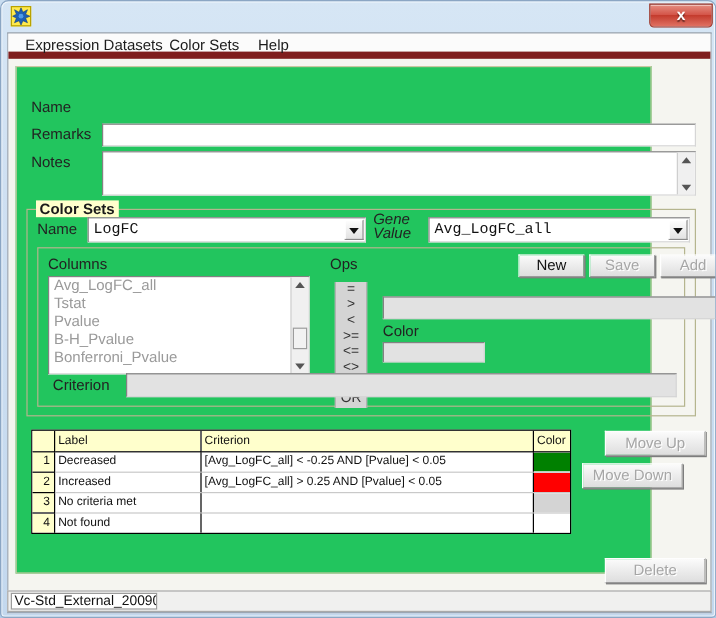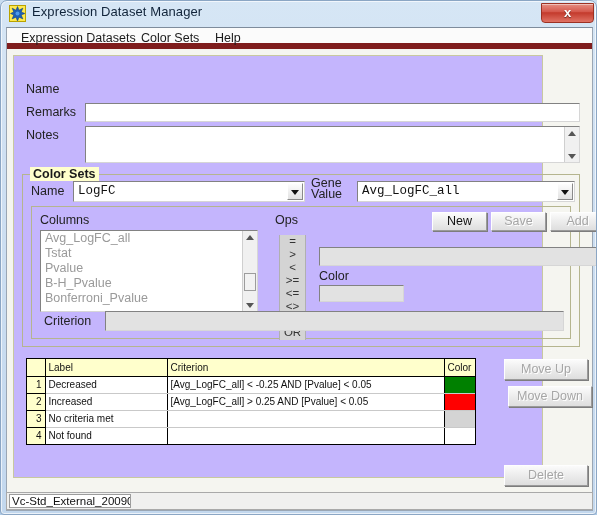--- a/index.html
+++ b/index.html
@@ -89,21 +89,21 @@
   }
   #mi0 { left: 10px; }
   #mi1 { left: 130px; }
   #mi2 { left: 204px; }
 
   
   .panel {
     position: absolute;
     left: 6px; top: 27px;
     width: 530px; height: 423px;
-    background: #c4b5fd;
+    background: #22c55e;
     border: 1px solid #c8c8a0;
   }
 
   
   .sunken {
     border: 1px solid #828282;
     border-right-color: #d6d6d6;
     border-bottom-color: #d6d6d6;
     background: #fff;
   }
@@ -307,21 +307,20 @@
 
 <div class="window">
 
   <div class="titlebar">
     <div class="title-icon">
       <svg width="15" height="15" viewBox="0 0 15 15">
         <polygon points="7.5,0.5 9.1,4.2 12.9,2.1 11.3,5.9 14.9,7.5 11.3,9.1 12.9,12.9 9.1,11.3 7.5,14.9 5.9,11.3 2.1,12.9 3.7,9.1 0.5,7.5 3.7,5.9 2.1,2.1 5.9,4.2" fill="#1d5fb5" stroke="#0d3c7d" stroke-width="0.5"></polygon>
         <circle cx="7.5" cy="7.5" r="2" fill="#4e9ae8"></circle>
       </svg>
     </div>
-    <div class="title-text">Expression Dataset Manager</div>
     <div class="close-btn">
       <span>x</span>
     </div>
   </div>
 
   <div class="client">
 
     <div class="menubar">
       <div class="menu-item" id="mi0">Expression Datasets</div>
       <div class="menu-item" id="mi1">Color Sets</div>
@@ -354,21 +353,21 @@
         <div class="g-title">Color Sets</div>
 
         <div class="lbl" style="left:8px; top:9px;">Name</div>
         <div class="combo" style="left:50px; top:6px; width:232px; height:21px;">
           <div class="val">LogFC</div>
           <div class="btn">
               <i></i>
             </div>
         </div>
 
-        <div class="lbl" style="left:288px; top:3px; line-height:11px;">
+        <div class="lbl" style="left:288px; top:3px; line-height:11px;font-style:italic;">
           <span>Gene</span><br>
           <span>Value</span>
         </div>
         <div class="combo" style="left:334px; top:6px; width:218px; height:21px;">
           <div class="val">Avg_LogFC_all</div>
           <div class="btn">
               <i></i>
             </div>
         </div>
 
@@ -469,21 +468,21 @@
               <td></td>
               <td class="colorcell">
                 <div class="sw" id="sw3" style="background: rgb(255, 255, 255);"></div>
               </td>
             </tr>
           </tbody>
         </table>
       </div>
 
       <div class="btn3d disabled" style="left:490px; top:303px; width:84px; height:21px; line-height:19px;">Move Up</div>
-      <div class="btn3d disabled" style="left:494px; top:330px; width:84px; height:21px; line-height:19px;">Move Down</div>
+      <div class="btn3d disabled" style="left:471px; top:330px; width:84px; height:21px; line-height:19px;">Move Down</div>
       <div class="btn3d disabled" style="left:490px; top:409px; width:84px; height:21px; line-height:19px;">Delete</div>
 
     </div>
 
   </div>
 
   <div class="statusbar">
     <div class="cell">Vc-Std_External_20090622.gdb</div>
   </div>
 

